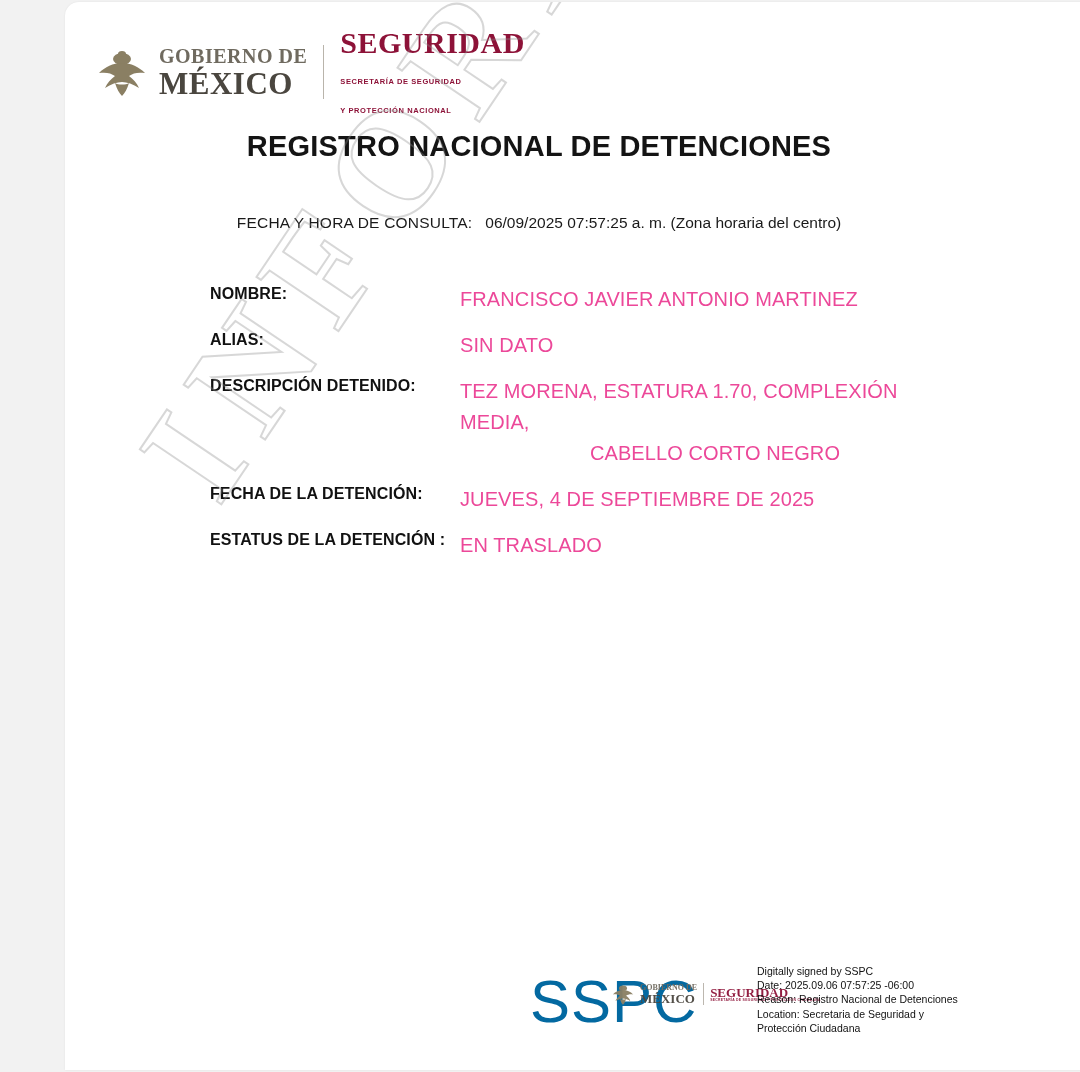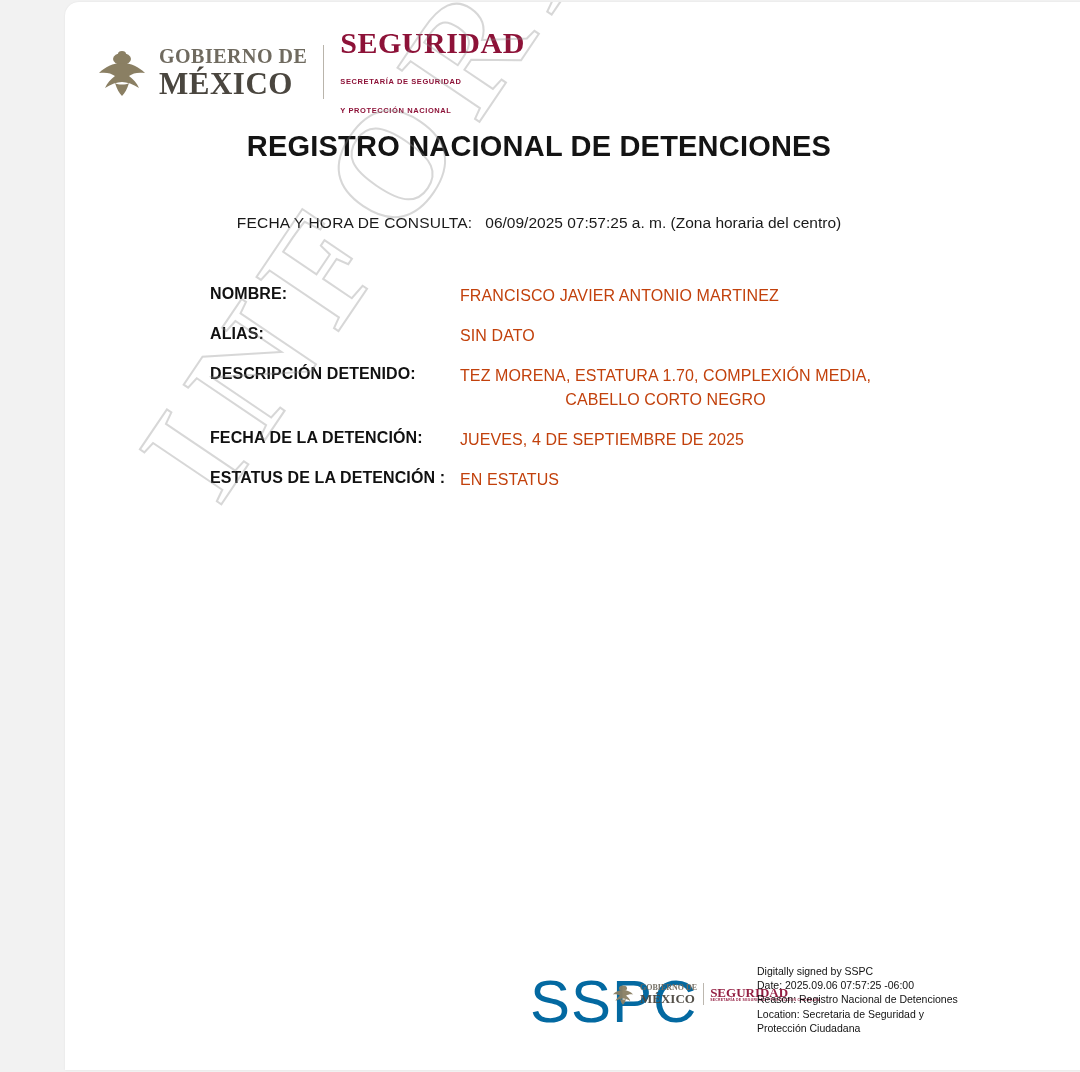--- a/index.html
+++ b/index.html
@@ -137,22 +137,22 @@
   .field-label {
     width: 250px;
     flex: none;
     font-size: 16px;
     font-weight: bold;
     color: #111111;
     letter-spacing: 0.1px;
     padding-top: 1px;
   }
   .field-value {
-    font-size: 16px;
-    color: #c2410c;
+    font-size: 20px;
+    color: #ec4899;
     letter-spacing: 0.1px;
     line-height: 1.55;
   }
   .field-value .line2 { display: block; text-align: center; }
 
   
   .watermark {
     position: absolute;
     left: 0;
     top: 0;
@@ -297,21 +297,21 @@
           <span>TEZ MORENA, ESTATURA 1.70, COMPLEXIÓN MEDIA,</span>
           <span class="line2">CABELLO CORTO NEGRO</span>
         </div>
       </div>
       <div class="field-row">
         <div class="field-label">FECHA DE LA DETENCIÓN:</div>
         <div class="field-value">JUEVES, 4 DE SEPTIEMBRE DE 2025</div>
       </div>
       <div class="field-row">
         <div class="field-label">ESTATUS DE LA DETENCIÓN :</div>
-        <div class="field-value">EN ESTATUS</div>
+        <div class="field-value">EN TRASLADO</div>
       </div>
     </div>
 
     <div class="watermark">
       <div class="watermark-text">INFORMATIVO</div>
     </div>
 
     <div class="sspc-big">SSPC</div>
 
     <div class="footer-logo">

